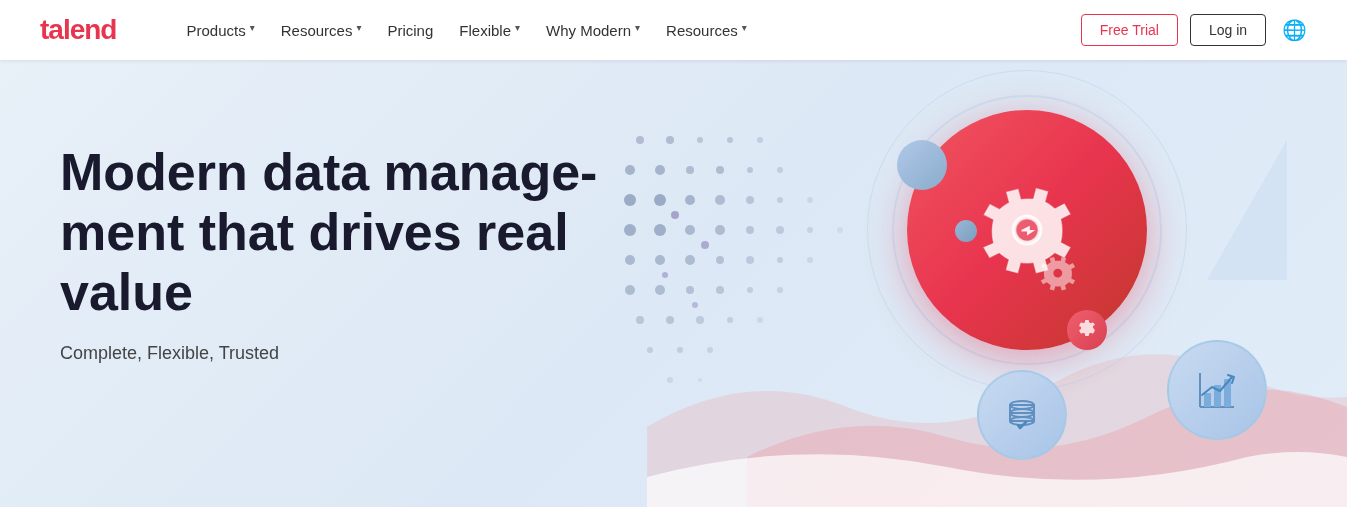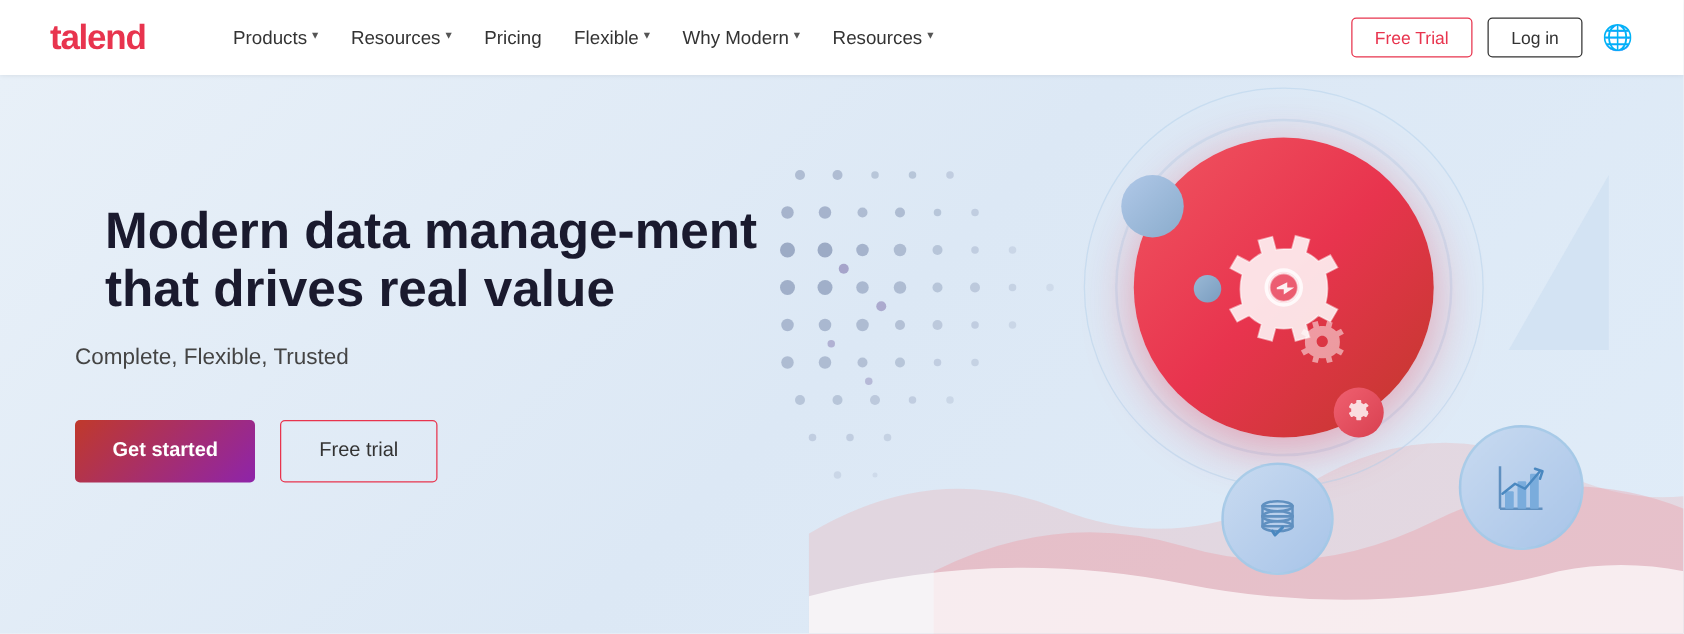--- a/index.html
+++ b/index.html
@@ -85,26 +85,25 @@
       padding: 0 60px;
     }
 
     .hero-content {
       max-width: 560px;
       position: relative;
       z-index: 2;
       margin-top: -20px;
     }
     .hero-title {
-      font-size: 41px;
+      font-size: 52px;
       font-weight: 700;
       color: #1a1a2e;
       line-height: 1.15;
       margin-bottom: 20px;
-      margin-left: 24px;
     }
     .hero-subtitle {
       font-size: 18px;
       color: #444;
       margin-bottom: 40px;
     }
     .hero-buttons {
       display: flex;
       gap: 20px;
       align-items: center;
@@ -388,24 +387,20 @@
         <circle cx="85" cy="125" r="4" opacity="0.45"></circle>
         <circle cx="45" cy="155" r="3" opacity="0.4"></circle>
         <circle cx="75" cy="185" r="3" opacity="0.35"></circle>
       </g>
     </svg>
   </div>
 
   <div class="hero-content">
     <h1 class="hero-title">Modern data manage-ment that drives real value</h1>
     <p class="hero-subtitle">Complete, Flexible, Trusted</p>
-    <div class="hero-buttons">
-      <button class="btn-get-started">Get started</button>
-      <button class="btn-free-trial-hero">Free trial</button>
-    </div>
   </div>
 
   <div class="circle-main-ring2"></div>
   <div class="circle-main-ring"></div>
 
   <div class="circle-main">
     <svg class="gear-icon-svg" viewBox="0 0 100 100" fill="none" xmlns="http://www.w3.org/2000/svg">
 
       <path d="M50 28c-1.5 0-3 0.1-4.5 0.4l-2-7.4-8 2.1 2 7.4c-2.6 1.3-5 3-7.1 5l-6.8-3.5-4.1 7 6.8 3.5c-0.7 2.7-1.1 5.5-1.1 8.5 0 3 0.4 5.8 1.1 8.5L19.3 62.5l4.1 7 6.8-3.5c2.1 2 4.5 3.7 7.1 5l-2 7.4 8 2.1 2-7.4c1.5 0.3 3 0.4 4.7 0.4s3.2-0.1 4.7-0.4l2 7.4 8-2.1-2-7.4c2.6-1.3 5-3 7.1-5l6.8 3.5 4.1-7-6.8-3.5c0.7-2.7 1.1-5.5 1.1-8.5 0-3-0.4-5.8-1.1-8.5l6.8-3.5-4.1-7-6.8 3.5c-2.1-2-4.5-3.7-7.1-5l2-7.4-8-2.1-2 7.4C53 28.1 51.5 28 50 28zm0 14c4.4 0 8 3.6 8 8s-3.6 8-8 8-8-3.6-8-8 3.6-8 8-8z" fill="rgba(255,255,255,0.85)" stroke="rgba(255,255,255,0.5)" stroke-width="1"></path>
 

